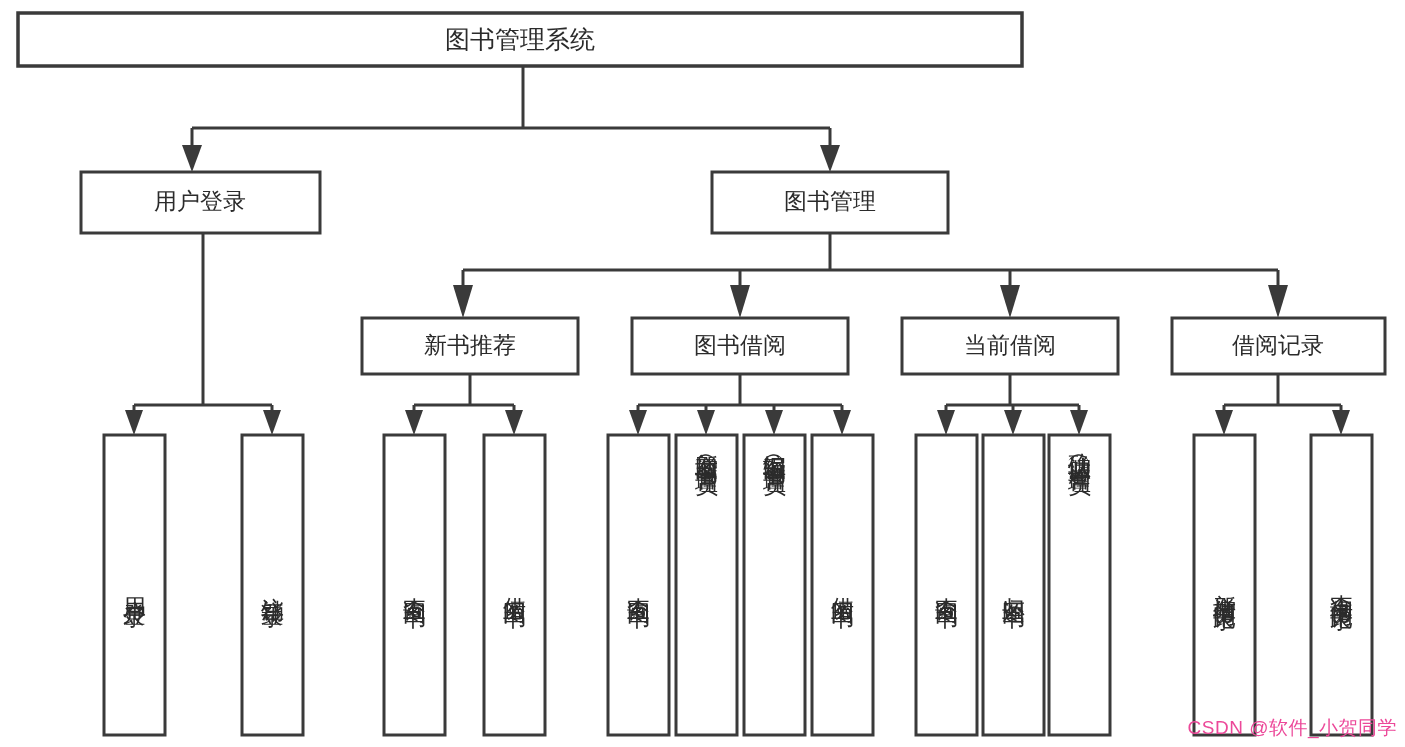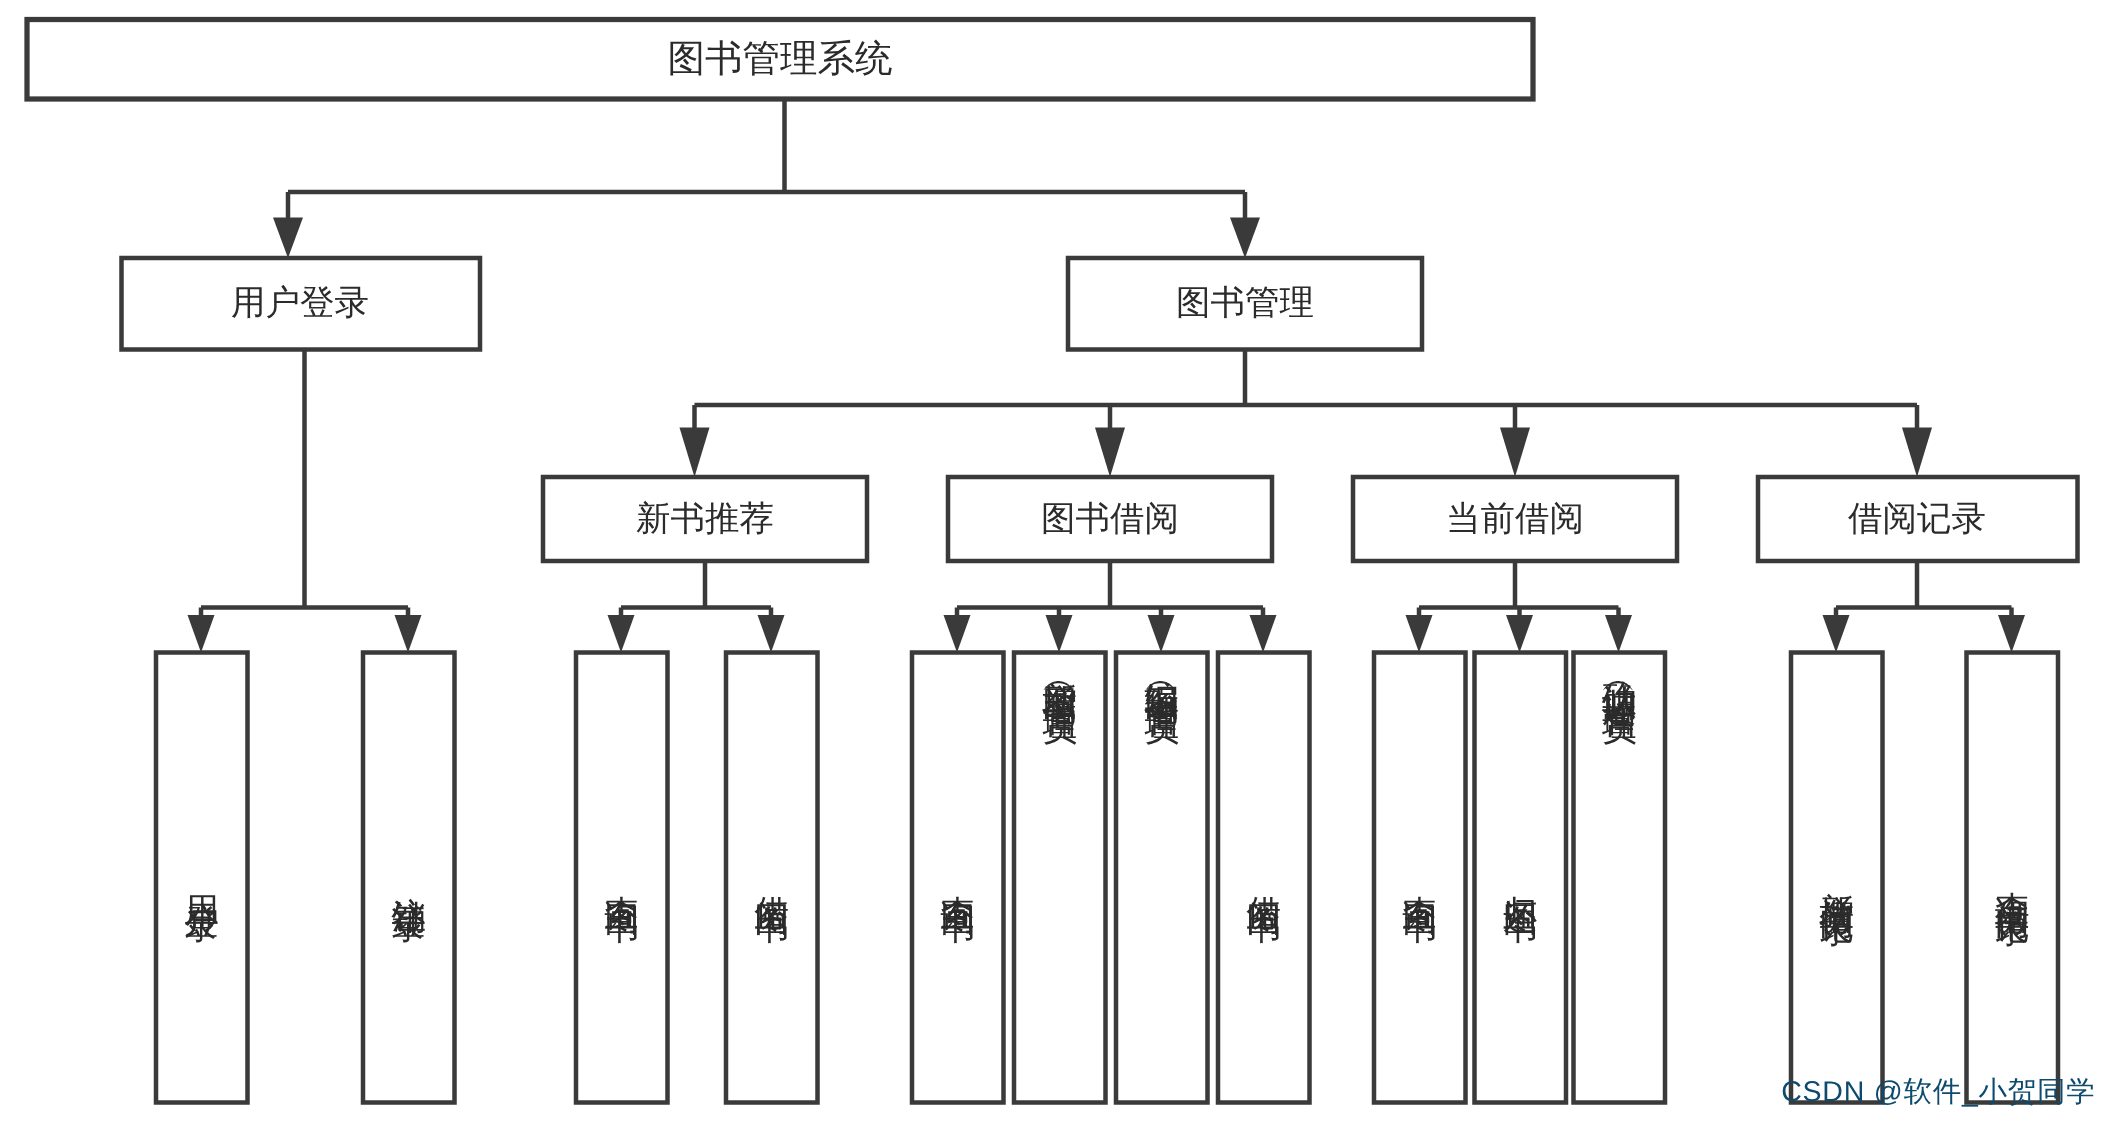--- a/index.html
+++ b/index.html
@@ -74,21 +74,21 @@
     letter-spacing: 3px;
     color: #2b2b2b;
     white-space: nowrap;
   }
   .watermark {
     position: absolute;
     right: 8px;
     bottom: 6px;
     font-family: "Liberation Sans", "DejaVu Sans", sans-serif;
     font-size: 19px;
-    color: #0c4a6e;
+    color: #ec4899;
     letter-spacing: 0.5px;
     user-select: none;
   }
 </style>
 </head>
 <body>
 
 <div id="diagram-root">
 
   <svg id="flow-svg" viewBox="0 0 1405 747">

